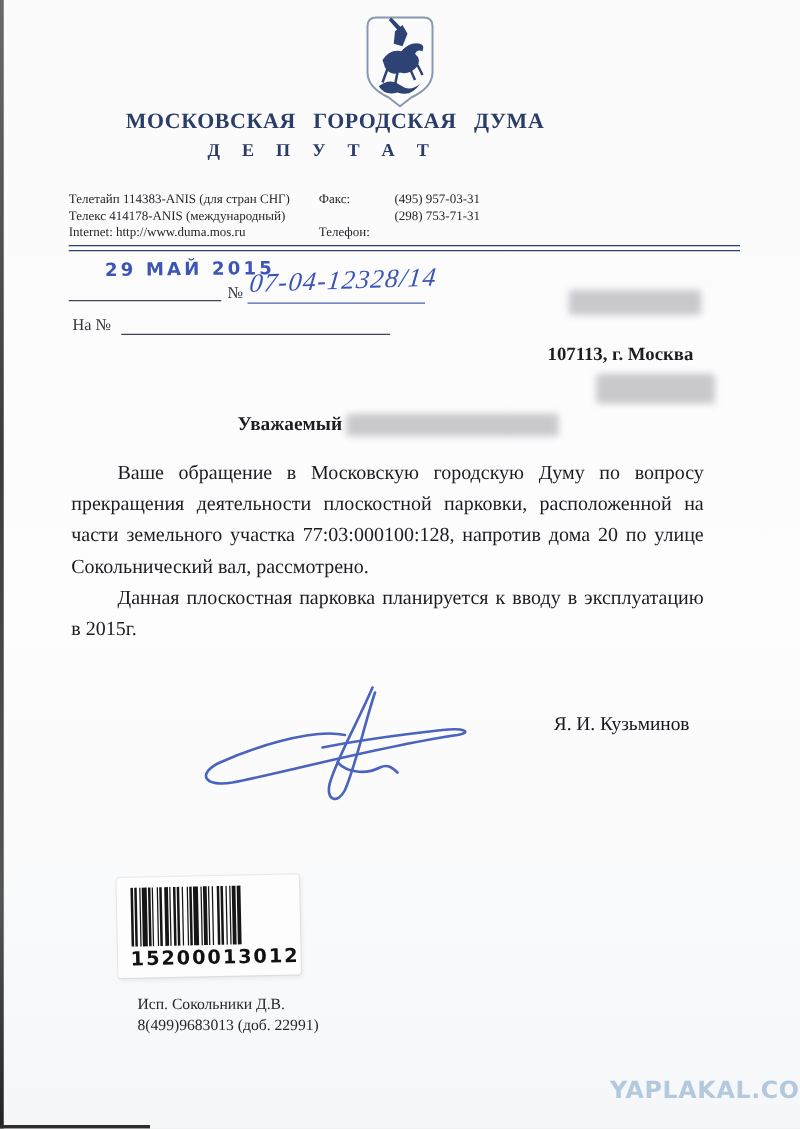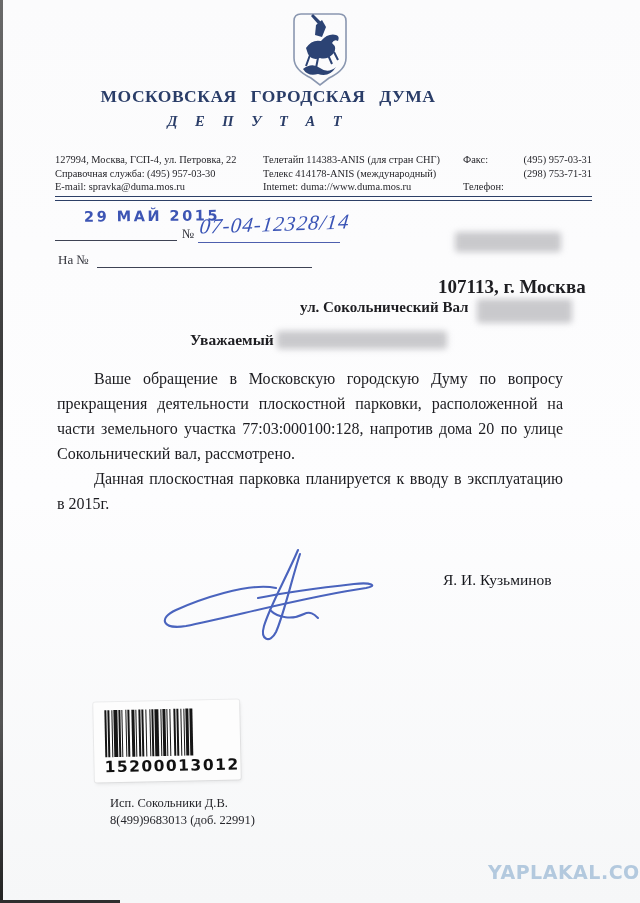--- a/index.html
+++ b/index.html
@@ -11,21 +11,21 @@
   
   .edge-left{position:absolute;left:0;top:0;width:3px;height:903px;
     background:linear-gradient(180deg,#6a6a6a,#3c3c3c 40%,#555 80%,#222);}
   .edge-bottom{position:absolute;left:0;bottom:0;width:120px;height:3px;background:#2e2e2e;}
 
   
   .emblem{position:absolute;left:287px;top:10px;}
   .org-title{position:absolute;left:0;top:86px;width:536px;text-align:center;
     font-weight:bold;font-size:17.5px;color:#2a3d68;word-spacing:9px;letter-spacing:.5px;}
   .org-role{position:absolute;left:0;top:113px;width:516px;text-align:center;
-    font-weight:bold;font-size:14.5px;color:#2a3d68;letter-spacing:7px;font-style:italic;}
+    font-weight:bold;font-size:14.5px;color:#2a3d68;letter-spacing:7px;}
   .contacts{position:absolute;left:55px;top:153px;width:537px;display:flex;
     font-size:10.4px;line-height:13.5px;color:#26262b;}
   .contacts .c1{width:208px;}
   .contacts .c2{width:200px;}
   .contacts .c3{width:129px;}
   .c3row{display:flex;justify-content:space-between;}
   .rule-double{position:absolute;left:55px;top:196px;width:537px;height:3px;
     border-top:1.6px solid #2c3f66;border-bottom:1px solid #2c3f66;}
 
   
@@ -38,21 +38,21 @@
     color:#3a54b6;letter-spacing:1px;transform:skewX(-8deg) rotate(-2deg);white-space:nowrap;}
   .ul-number{left:198px;top:242px;width:142px;border-top-color:#4d5fae;}
   .na-label{position:absolute;left:58px;top:252px;font-size:13px;color:#33343c;}
   .ul-na{left:97px;top:267px;width:215px;}
 
   
   .redact{position:absolute;background:rgba(158,158,164,.55);filter:blur(3px);border-radius:3px;}
   .r-name{left:455px;top:232px;width:106px;height:20px;}
   .r-street{left:477px;top:299px;width:95px;height:24px;}
   .r-salut{left:277px;top:331px;width:170px;height:18px;}
-  .addr-postal{position:absolute;left:438px;top:276px;font-weight:bold;font-size:19px;}
+  .addr-postal{position:absolute;left:438px;top:276px;font-weight:bold;font-size:15px;}
   .addr-street{position:absolute;left:300px;top:299px;font-weight:bold;font-size:15px;}
 
   
   .salutation{position:absolute;left:190px;top:331px;font-weight:bold;font-size:15.5px;}
   .body-text{position:absolute;left:57px;top:366px;width:506px;
     font-size:16px;line-height:25px;text-align:justify;color:#1c1c20;}
   .body-text p{margin:0;text-indent:37px;}
   .attachment{margin-top:24px;}
 
   
@@ -92,29 +92,24 @@
         <path d="M23 45 L19 56 M31 48 L29 58 M41 45 L45 54 M47 42 L51 50" fill="none" stroke-width="2"></path>
         <path d="M16 59 Q25 52 33 58 Q41 64 49 57 Q42 68 31 64 Q21 67 16 59 Z" stroke-width="0"></path>
       </g>
     </svg>
   </div>
 
   <div class="org-title">МОСКОВСКАЯ ГОРОДСКАЯ ДУМА</div>
   <div class="org-role">Д Е П У Т А Т</div>
 
   <div class="contacts">
-    <div class="c1">
-      <div>127994, Москва, ГСП-4, ул. Петровка, 22</div>
-      <div>Справочная служба: (495) 957-03-30</div>
-      <div>E-mail: spravka@duma.mos.ru</div>
-    </div>
     <div class="c2">
       <div>Телетайп 114383-ANIS (для стран СНГ)</div>
       <div>Телекс   414178-ANIS (международный)</div>
-      <div>Internet: duma://www.duma.mos.ru</div>
+      <div>Internet: http://www.duma.mos.ru</div>
     </div>
     <div class="c3">
       <div class="c3row">
         <span>Факс:</span>
         <span>(495) 957-03-31</span>
       </div>
       <div class="c3row">
         <span></span>
         <span>(298) 753-71-31</span>
       </div>
@@ -129,21 +124,20 @@
   <div class="stamp-date">29 МАЙ 2015</div>
   <div class="line ul-date"></div>
   <div class="no-label">№</div>
   <div class="ref-number">07-04-12328/14</div>
   <div class="line ul-number"></div>
   <div class="na-label">На №</div>
   <div class="line ul-na"></div>
 
   <div class="redact r-name"></div>
   <div class="addr-postal">107113, г. Москва</div>
-  <div class="addr-street">ул. Сокольнический Вал</div>
   <div class="redact r-street"></div>
 
   <div class="salutation">Уважаемый</div>
   <div class="redact r-salut"></div>
 
   <div class="body-text">
     <p>Ваше обращение в Московскую городскую Думу по вопросу прекращения деятельности плоскостной парковки, расположенной на части земельного участка 77:03:000100:128, напротив дома 20 по улице Сокольнический вал, рассмотрено.</p>
     <p>Данная плоскостная парковка планируется к вводу в эксплуатацию в 2015г.</p>
   </div>
 

